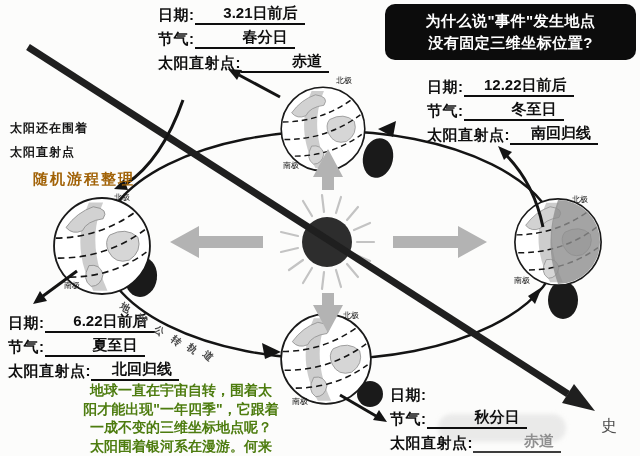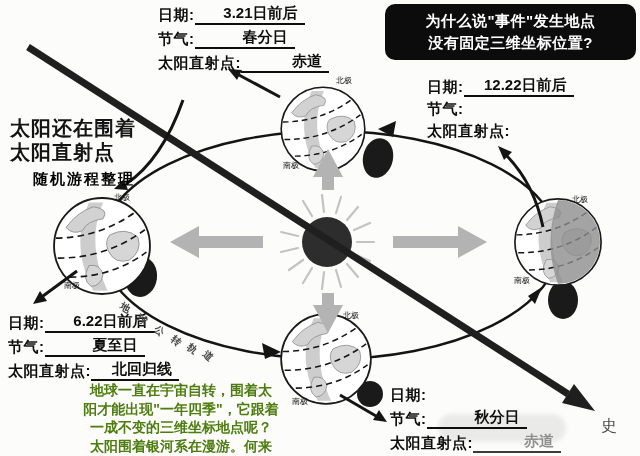--- a/index.html
+++ b/index.html
@@ -22,24 +22,24 @@
   .season-autumn .s-val-point{color:#8f8f8f;border-bottom-color:#3c3c3c;}
 
   
   .qbox{
     position:absolute;left:385px;top:4px;width:251px;height:56px;
     border-radius:10px;display:flex;flex-direction:column;justify-content:center;
     align-items:center;font-weight:bold;font-size:15px;line-height:22px;letter-spacing:.5px;
   }
 
   
-  .slogan{position:absolute;left:10px;top:116px;font-size:20px;font-weight:900;
+  .slogan{position:absolute;left:10px;top:116px;font-size:12px;font-weight:900;
           line-height:24px;letter-spacing:1px;color:#141414;}
   .credit{position:absolute;left:33px;top:170px;font-size:15px;font-weight:bold;
-          letter-spacing:2px;color:#000000;}
+          letter-spacing:2px;color:#a16207;}
 
   
   .paragraph{position:absolute;left:40px;top:381px;width:282px;text-align:center;
              font-size:14px;font-weight:bold;line-height:18.5px;color:#4d7c0f;}
 
   
   .pole{position:absolute;font-size:8px;font-weight:normal;color:#161616;white-space:nowrap;}
 
   
   .orbit-ch{position:absolute;font-size:10px;font-weight:bold;color:#474747;}
@@ -161,23 +161,25 @@
     <div>没有固定三维坐标位置?</div>
   </div>
 
   <div class="season season-winter" style="left:427px;top:76px">
     <div class="s-row">
       <span class="s-lab">日期:</span>
       <span class="s-val w-date">12.22日前后</span>
     </div>
     <div class="s-row">
       <span class="s-lab">节气:</span>
-    </div>
-    <div class="s-row">
-      <span class="s-lab">太阳直射点:</span>
+      <span class="s-val w-term">冬至日</span>
+    </div>
+    <div class="s-row">
+      <span class="s-lab">太阳直射点:</span>
+      <span class="s-val w-point">南回归线</span>
     </div>
   </div>
 
   <div class="slogan">
     <div>太阳还在围着</div>
     <div>太阳直射点</div>
   </div>
   <div class="credit">随机游程整理</div>
 
   <div class="season season-summer" style="left:8px;top:312px">

